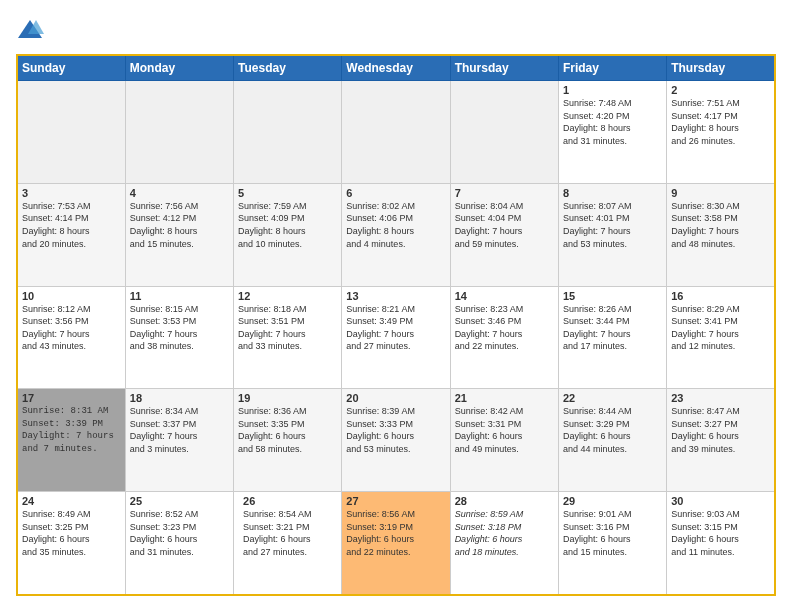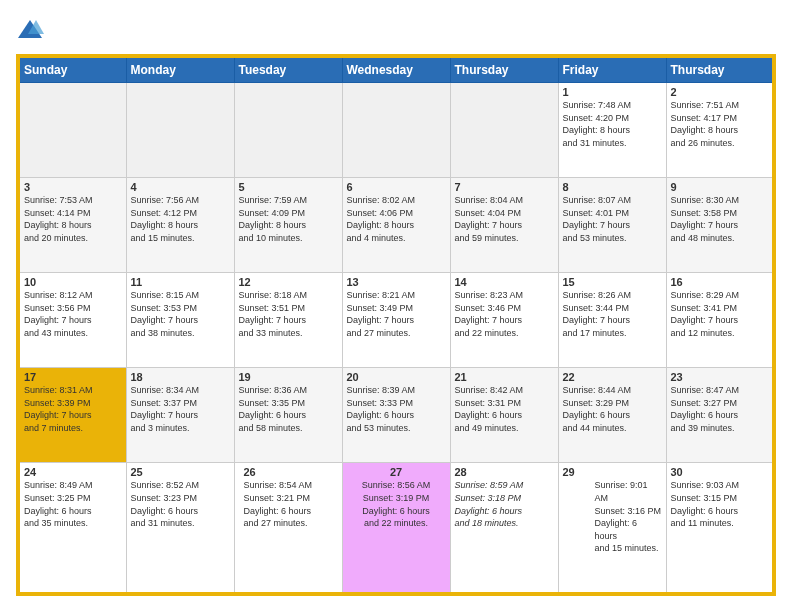--- a/index.html
+++ b/index.html
@@ -54,21 +54,21 @@
       font-size: 32px;
       font-weight: bold;
       color: #333;
     }
     .location {
       font-size: 13px;
       color: #555;
     }
     .calendar {
       flex: 1;
-      border: 4px solid #eab308;
+      border: 2px solid #eab308;
       border-collapse: collapse;
       width: 100%;
       table-layout: fixed;
     }
     .calendar th {
       background: #2a6db5;
       color: #fff;
       font-size: 12px;
       padding: 5px 4px;
       text-align: left;
@@ -254,23 +254,23 @@
           </td>
           <td style="background: rgb(255, 255, 255);">
             <span class="day-num">16</span>
             <div class="day-info" style="white-space: pre-line;">Sunrise: 8:29 AM
 Sunset: 3:41 PM
 Daylight: 7 hours
 and 12 minutes.</div>
           </td>
         </tr>
         <tr>
-          <td style="background: #eab308;">
+          <td style="background: #a3a3a3;">
             <span class="day-num">17</span>
-            <div class="day-info" style="white-space: pre-line;">Sunrise: 8:31 AM
+            <div class="day-info" style="white-space: pre-line; font-family: Liberation Mono, monospace;">Sunrise: 8:31 AM
 Sunset: 3:39 PM
 Daylight: 7 hours
 and 7 minutes.</div>
           </td>
           <td style="background: rgb(245, 245, 245);">
             <span class="day-num">18</span>
             <div class="day-info" style="white-space: pre-line;">Sunrise: 8:34 AM
 Sunset: 3:37 PM
 Daylight: 7 hours
 and 3 minutes.</div>
@@ -326,37 +326,37 @@
 Daylight: 6 hours
 and 31 minutes.</div>
           </td>
           <td style="background: rgb(255, 255, 255); padding-left: 9px;">
             <span class="day-num">26</span>
             <div class="day-info" style="white-space: pre-line;">Sunrise: 8:54 AM
 Sunset: 3:21 PM
 Daylight: 6 hours
 and 27 minutes.</div>
           </td>
-          <td style="background: #f0abfc; text-align: center;">
+          <td style="background: #fdba74;">
             <span class="day-num">27</span>
             <div class="day-info" style="white-space: pre-line;">Sunrise: 8:56 AM
 Sunset: 3:19 PM
 Daylight: 6 hours
 and 22 minutes.</div>
           </td>
           <td style="background: rgb(255, 255, 255);">
             <span class="day-num">28</span>
             <div class="day-info" style="white-space: pre-line; font-style: italic;">Sunrise: 8:59 AM
 Sunset: 3:18 PM
 Daylight: 6 hours
 and 18 minutes.</div>
           </td>
           <td style="background: rgb(255, 255, 255);">
             <span class="day-num">29</span>
-            <div class="day-info" style="white-space: pre-line; margin-left: 32px;">Sunrise: 9:01 AM
+            <div class="day-info" style="white-space: pre-line;">Sunrise: 9:01 AM
 Sunset: 3:16 PM
 Daylight: 6 hours
 and 15 minutes.</div>
           </td>
           <td style="background: rgb(255, 255, 255); border-radius: 13px;">
             <span class="day-num">30</span>
             <div class="day-info" style="white-space: pre-line;">Sunrise: 9:03 AM
 Sunset: 3:15 PM
 Daylight: 6 hours
 and 11 minutes.</div>

